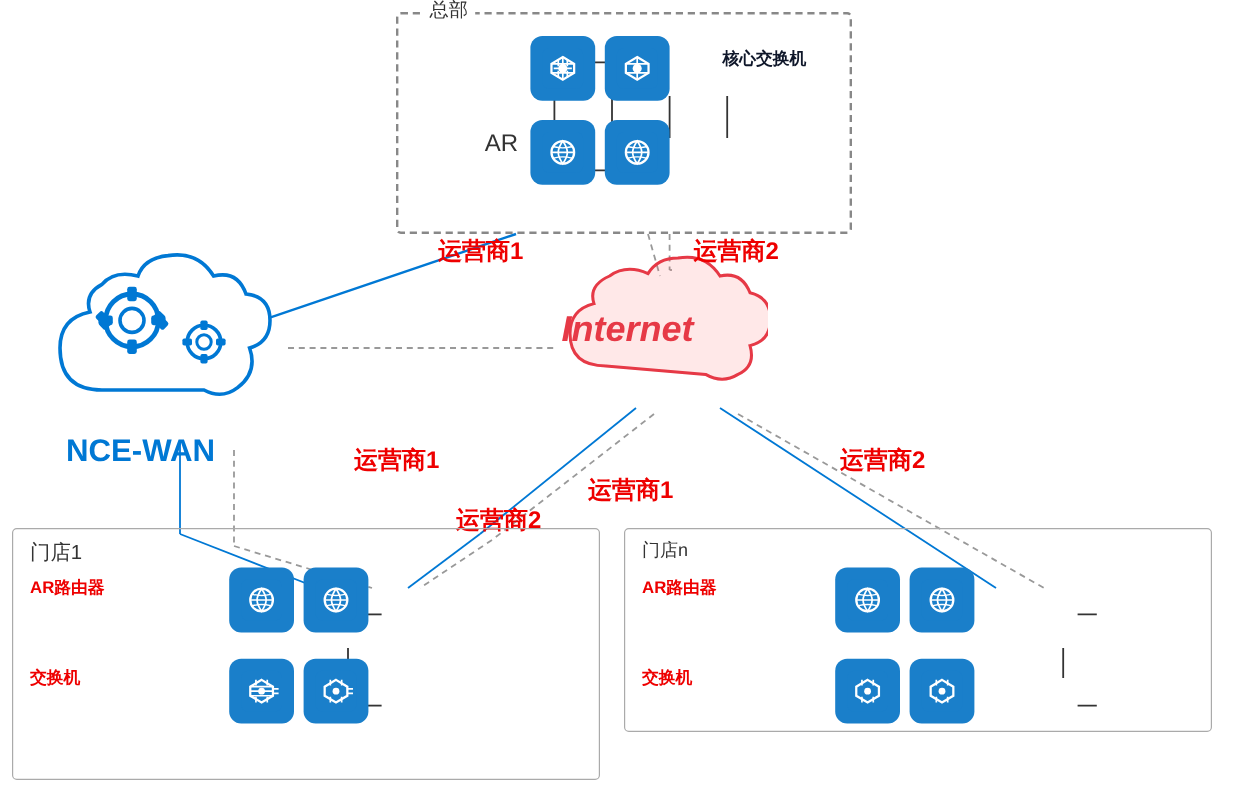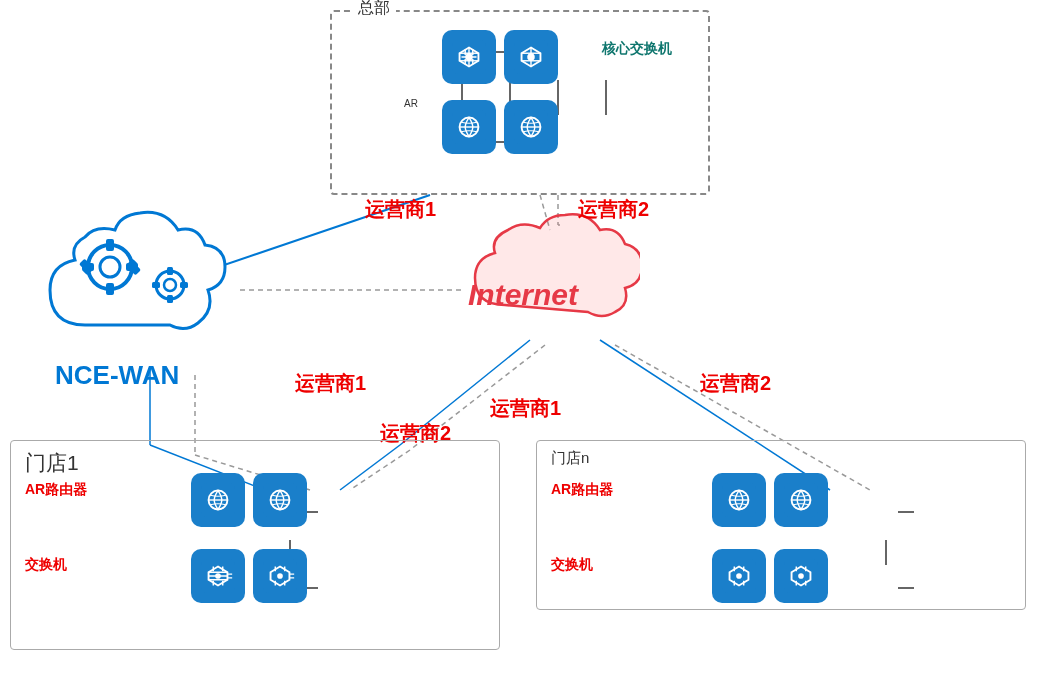--- a/index.html
+++ b/index.html
@@ -47,29 +47,29 @@
       width: 490px;
       height: 210px;
       border: 1.5px solid #aaa;
       border-radius: 4px;
     }
 
     .store1-label {
       position: absolute;
       top: 8px;
       left: 14px;
-      font-size: 21px;
+      font-size: 17px;
       color: #333;
     }
 
     
     .storen-box {
       position: absolute;
       top: 440px;
-      left: 536px;
+      left: 520px;
       width: 490px;
       height: 170px;
       border: 1.5px solid #aaa;
       border-radius: 4px;
     }
 
     .storen-label {
       position: absolute;
       top: 8px;
       left: 14px;
@@ -125,21 +125,21 @@
     
     .ar-label {
       position: absolute;
       color: #333;
       font-size: 15px;
     }
 
     
     .core-switch-label {
       position: absolute;
-      color: #0f766e;
+      color: #0f172a;
       font-size: 14px;
       font-weight: bold;
     }
 
     .device-pair {
       position: absolute;
       display: flex;
       gap: 8px;
       align-items: center;
     }
@@ -234,21 +234,21 @@
           <rect width="36" height="36" rx="6" fill="#1a7fca"></rect>
           <path d="M18 8 L28 14 L28 22 L18 28 L8 22 L8 14 Z" fill="none" stroke="white" stroke-width="2"></path>
           <line x1="18" y1="8" x2="18" y2="28" stroke="white" stroke-width="1.5"></line>
           <line x1="8" y1="14" x2="28" y2="14" stroke="white" stroke-width="1.5"></line>
           <line x1="8" y1="22" x2="28" y2="22" stroke="white" stroke-width="1.5"></line>
           <circle cx="18" cy="18" r="4" fill="white"></circle>
         </svg>
       </div>
     </div>
 
-    <span class="ar-label" style="position:absolute; top:86px; left:72px; font-size:10px; color:#333;">AR</span>
+    <span class="ar-label" style="position:absolute; top:97px; left:72px; font-size:20px; color:#333;">AR</span>
 
     <div class="device-pair" style="top:88px; left:110px;">
       <div class="dev">
         <svg viewBox="0 0 36 36" fill="none">
           <rect width="36" height="36" rx="6" fill="#1a7fca"></rect>
           <circle cx="18" cy="18" r="10" fill="none" stroke="white" stroke-width="2"></circle>
           <path d="M18 8 Q22 14 22 18 Q22 22 18 28 Q14 22 14 18 Q14 14 18 8Z" fill="none" stroke="white" stroke-width="1.5"></path>
           <line x1="8" y1="18" x2="28" y2="18" stroke="white" stroke-width="1.5"></line>
           <path d="M10 13 Q18 15 26 13 M10 23 Q18 21 26 23" fill="none" stroke="white" stroke-width="1.2"></path>
         </svg>
@@ -295,21 +295,21 @@
     </svg>
   </div>
   <span class="nce-label">NCE-WAN</span>
 
   <div class="internet-cloud">
     <svg viewBox="0 0 180 130" width="180" height="130">
       <path d="M45,105 Q15,105 15,78 Q15,58 35,53 Q30,38 48,30 Q62,20 80,28 Q88,15 105,15 Q128,11 140,30 Q158,26 165,44 Q182,48 182,66 Q182,84 165,88 Q170,105 155,112 Q142,120 128,112 Z" fill="#ff6b6b" opacity="0.15" stroke="#e63946" stroke-width="2"></path>
       <path d="M45,105 Q15,105 15,78 Q15,58 35,53 Q30,38 48,30 Q62,20 80,28 Q88,15 105,15 Q128,11 140,30 Q158,26 165,44 Q182,48 182,66 Q182,84 165,88 Q170,105 155,112 Q142,120 128,112 Z" fill="none" stroke="#e63946" stroke-width="2.5"></path>
     </svg>
   </div>
-  <span style="position:absolute; top:258px; left:468px; font-size:30px; font-weight:bold; color:#e63946; font-style:italic;margin-top:20px;">Internet</span>
+  <span style="position:absolute; top:258px; left:468px; font-size:30px; font-weight:bold; color:#e63946; font-style:italic;">Internet</span>
 
   <span class="red-label" style="top:196px; left:365px;">运营商1</span>
   <span class="red-label" style="top:196px; left:578px;">运营商2</span>
 
   <span class="red-label" style="top:370px; left:295px;">运营商1</span>
 
   <span class="red-label" style="top:395px; left:490px;">运营商1</span>
   <span class="red-label" style="top:420px; left:380px;">运营商2</span>
 
   <span class="red-label" style="top:370px; left:700px;">运营商2</span>

